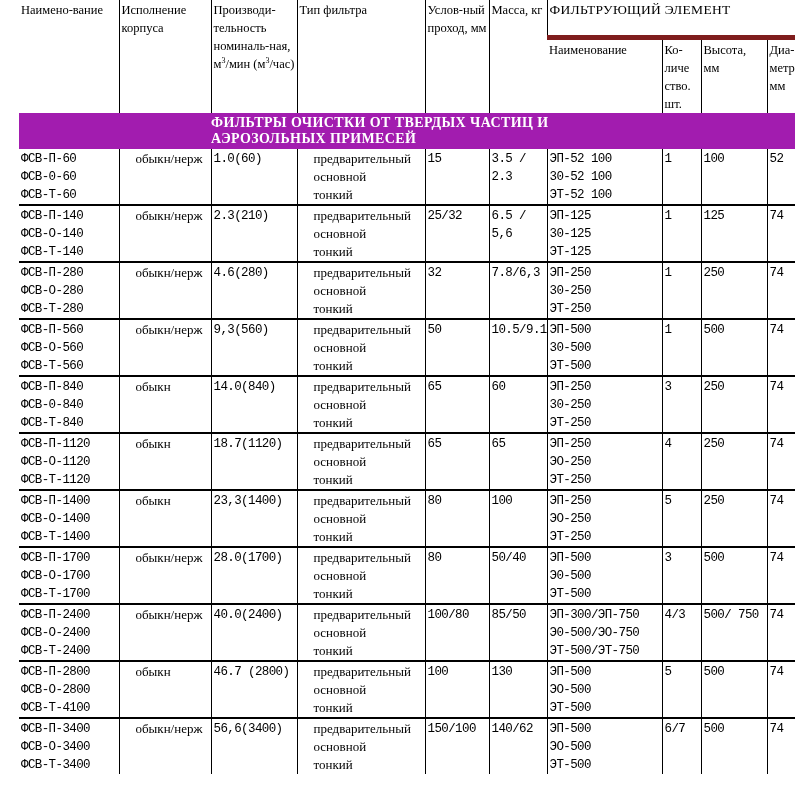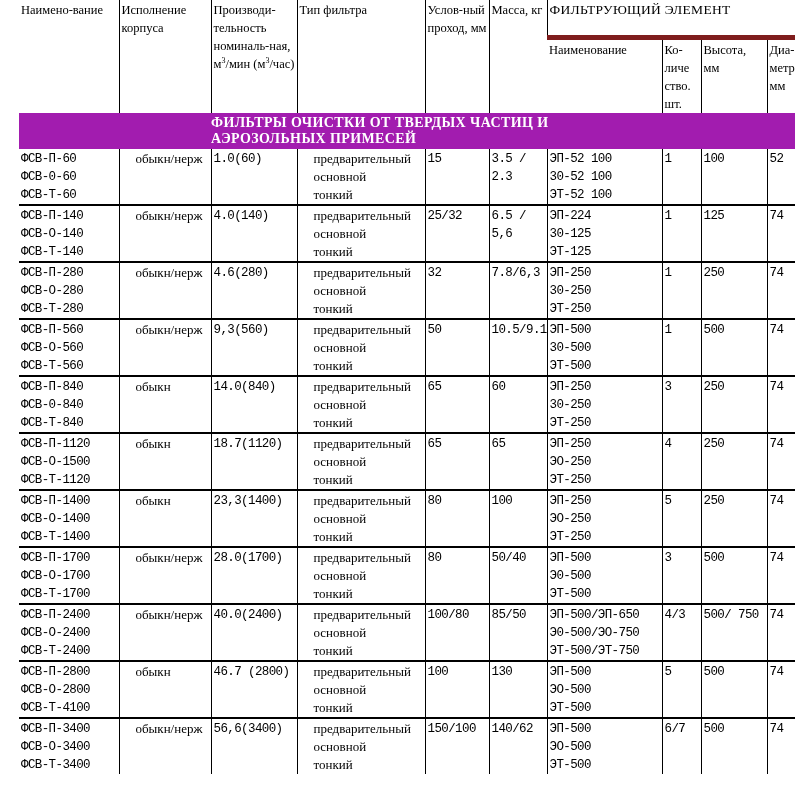--- a/index.html
+++ b/index.html
@@ -104,30 +104,30 @@
         <td>100</td>
         <td>52</td>
       </tr>
       <tr class="data">
         <td>
           <span class="ln">ФСВ-П-140</span>
           <span class="ln">ФСВ-О-140</span>
           <span class="ln">ФСВ-Т-140</span>
         </td>
         <td class="serif">обыкн/нерж</td>
-        <td>4.0(140)</td>
+        <td>2.3(210)</td>
         <td class="serif">
           <span class="ln">предварительный</span>
           <span class="ln">основной</span>
           <span class="ln">тонкий</span>
         </td>
         <td>25/32</td>
         <td>6.5 / 5,6</td>
         <td>
-          <span class="ln">ЭП-224</span>
+          <span class="ln">ЭП-125</span>
           <span class="ln">30-125</span>
           <span class="ln">ЭТ-125</span>
         </td>
         <td>1</td>
         <td>125</td>
         <td>74</td>
       </tr>
       <tr class="data">
         <td>
           <span class="ln">ФСВ-П-280</span>
@@ -196,21 +196,21 @@
           <span class="ln">30-250</span>
           <span class="ln">ЭТ-250</span>
         </td>
         <td>3</td>
         <td>250</td>
         <td>74</td>
       </tr>
       <tr class="data">
         <td>
           <span class="ln">ФСВ-П-1120</span>
-          <span class="ln">ФСВ-О-1500</span>
+          <span class="ln">ФСВ-О-1120</span>
           <span class="ln">ФСВ-Т-1120</span>
         </td>
         <td class="serif">обыкн</td>
         <td>18.7(1120)</td>
         <td class="serif">
           <span class="ln">предварительный</span>
           <span class="ln">основной</span>
           <span class="ln">тонкий</span>
         </td>
         <td>65</td>
@@ -281,21 +281,21 @@
         <td class="serif">обыкн/нерж</td>
         <td>40.0(2400)</td>
         <td class="serif">
           <span class="ln">предварительный</span>
           <span class="ln">основной</span>
           <span class="ln">тонкий</span>
         </td>
         <td>100/80</td>
         <td>85/50</td>
         <td>
-          <span class="ln">ЭП-500/ЭП-650</span>
+          <span class="ln">ЭП-300/ЭП-750</span>
           <span class="ln">Э0-500/ЭО-750</span>
           <span class="ln">ЭТ-500/ЭТ-750</span>
         </td>
         <td>4/3</td>
         <td>500/ 750</td>
         <td>74</td>
       </tr>
       <tr class="data">
         <td>
           <span class="ln">ФСВ-П-2800</span>

